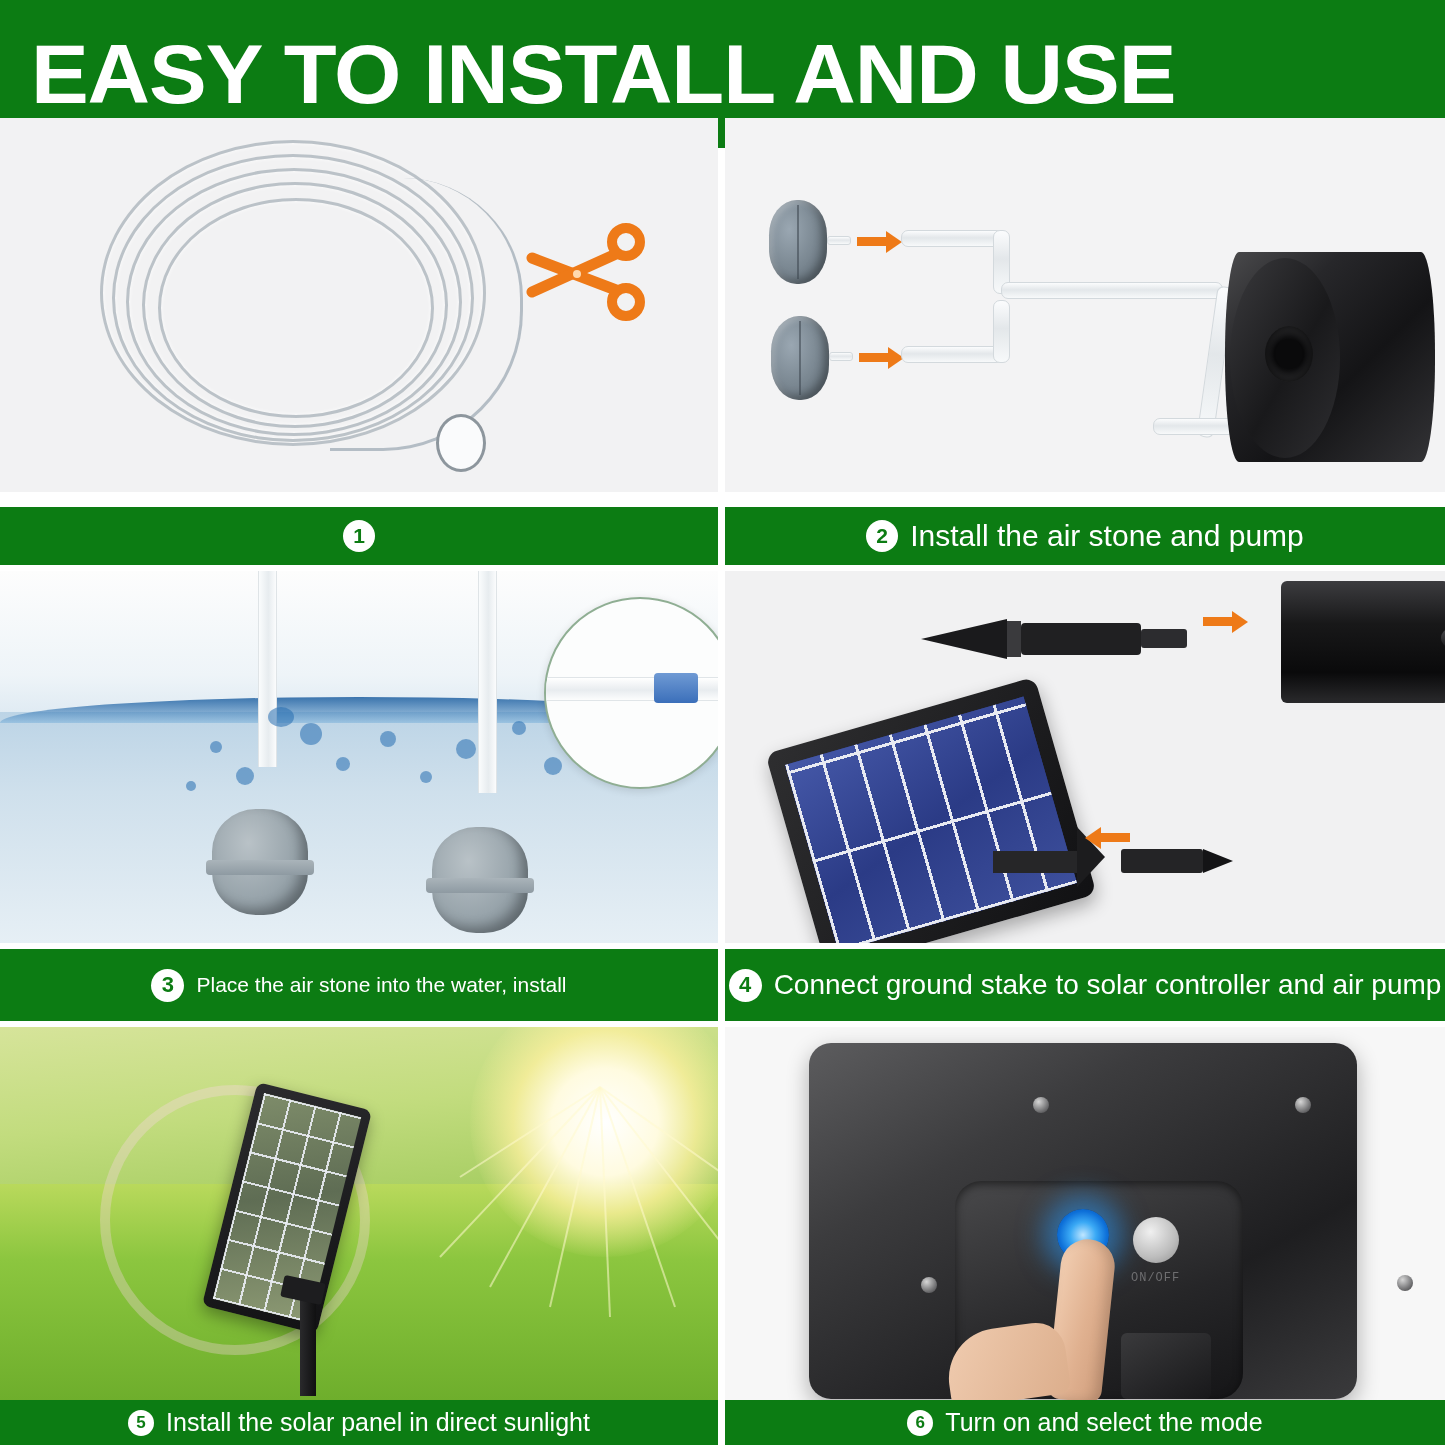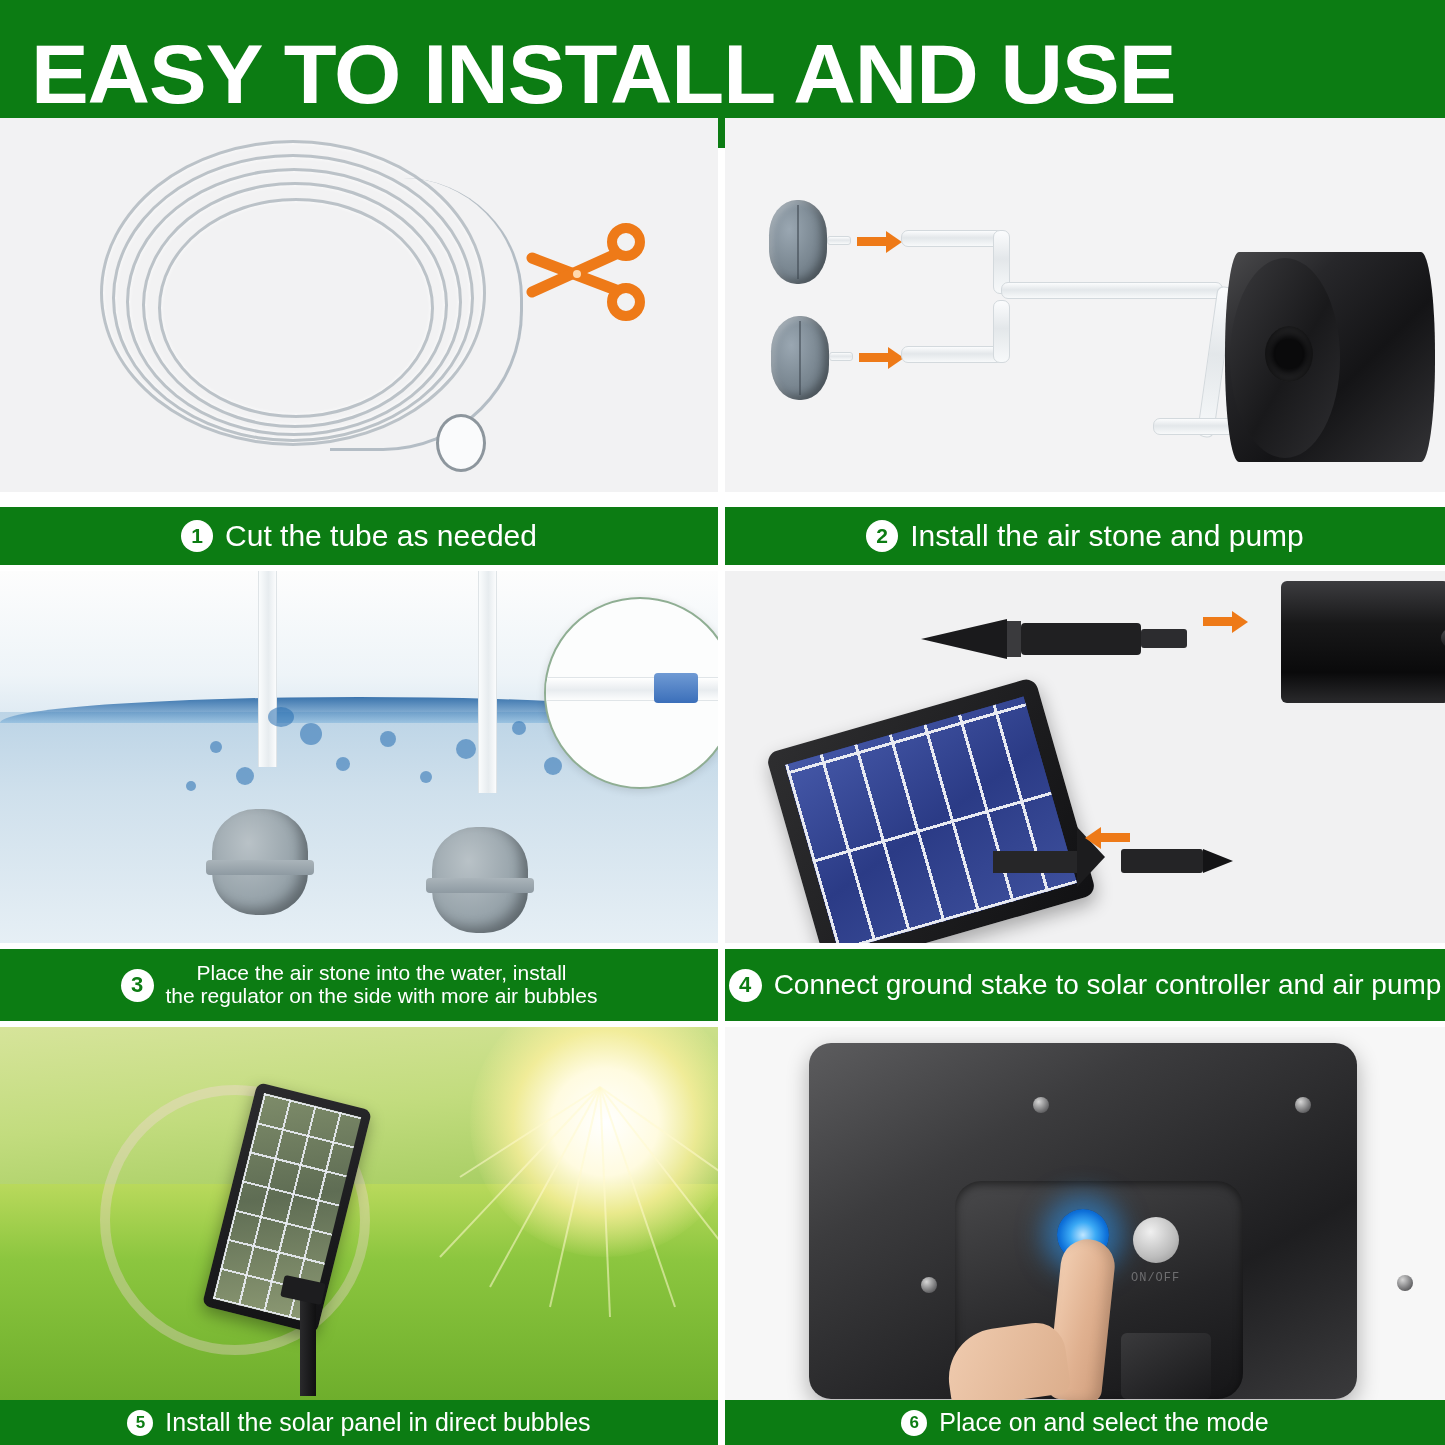--- a/index.html
+++ b/index.html
@@ -164,21 +164,20 @@
             <line x1="12" y1="44" x2="96" y2="76"></line>
             <line x1="12" y1="78" x2="96" y2="40"></line>
           </g>
           <circle cx="106" cy="28" r="14" fill="none" stroke="#ee7a18" stroke-width="10"></circle>
           <circle cx="106" cy="88" r="14" fill="none" stroke="#ee7a18" stroke-width="10"></circle>
           <circle cx="57" cy="60" r="4" fill="#ffd9ad"></circle>
         </svg>
       </div>
       <div class="cap cap-h1">
         <span class="badge b1">1</span>
-        <span class="cap-text">Cut the tube as needed</span>
       </div>
     </div>
 
     <div class="panel r1 cR">
       <div class="media m2">
         <div class="p2bg"></div>
 
         <div class="stone" style="left:44px;top:82px;"></div>
         <div class="stone" style="left:46px;top:198px;"></div>
 
@@ -242,21 +241,20 @@
 
         <div class="inset" style="left:544px;top:26px;width:188px;height:188px;">
           <div class="inset-tube" style="left:-10px;top:78px;width:210px;"></div>
           <div class="reg" style="left:108px;top:74px;"></div>
         </div>
       </div>
       <div class="cap cap-h2">
         <span class="badge b2">3</span>
         <span class="cap-text2">
           <span>Place the air stone into the water, install</span><br>
-          <span>the regulator on the side with more air bubbles</span>
         </span>
       </div>
     </div>
 
     <div class="panel r2 cR">
       <div class="media m4">
         <div class="p4bg"></div>
 
         <svg style="position:absolute;left:196px;top:44px;" width="270" height="46" viewBox="0 0 270 46">
           <polygon points="0,24 86,4 86,44 0,24" fill="#1a1a1c"></polygon>
@@ -315,21 +313,21 @@
 
         <div class="p5panel" style="left:228px;top:66px;width:118px;height:230px;">
           <div class="p5cells"></div>
         </div>
         <div class="p5pole" style="left:300px;top:264px;width:16px;height:105px;"></div>
         <div style="position:absolute;left:282px;top:252px;width:42px;height:22px;
                     background:#1d1d1f;border-radius:3px;transform:rotate(12deg);"></div>
       </div>
       <div class="cap cap-h3">
         <span class="badge b3">5</span>
-        <span class="cap-text3">Install the solar panel in direct bubbles</span>
+        <span class="cap-text3">Install the solar panel in direct sunlight</span>
       </div>
     </div>
 
     <div class="panel r3 cR">
       <div class="media m6">
         <div class="p6bg"></div>
         <div class="dev-outer" style="left:84px;top:16px;width:548px;height:356px;"></div>
         <div class="screw" style="left:308px;top:70px;"></div>
         <div class="screw" style="left:570px;top:70px;"></div>
         <div class="screw" style="left:196px;top:250px;"></div>
@@ -339,18 +337,18 @@
         <div class="onoff-btn" style="left:408px;top:190px;"></div>
         <div class="onoff-lbl" style="left:406px;top:244px;">ON/OFF</div>
 
         <div class="finger" style="left:330px;top:212px;width:54px;height:162px;transform:rotate(6deg);"></div>
         <div class="thumb" style="left:222px;top:300px;width:120px;height:74px;transform:rotate(-8deg);"></div>
         <div style="position:absolute;left:396px;top:306px;width:90px;height:66px;border-radius:6px;
                     background:linear-gradient(150deg,#3a3a3c,#18181a);"></div>
       </div>
       <div class="cap cap-h3">
         <span class="badge b3">6</span>
-        <span class="cap-text3">Place on and select the mode</span>
+        <span class="cap-text3">Turn on and select the mode</span>
       </div>
     </div>
 
   </div>
 </div>
 
 </body></html>

